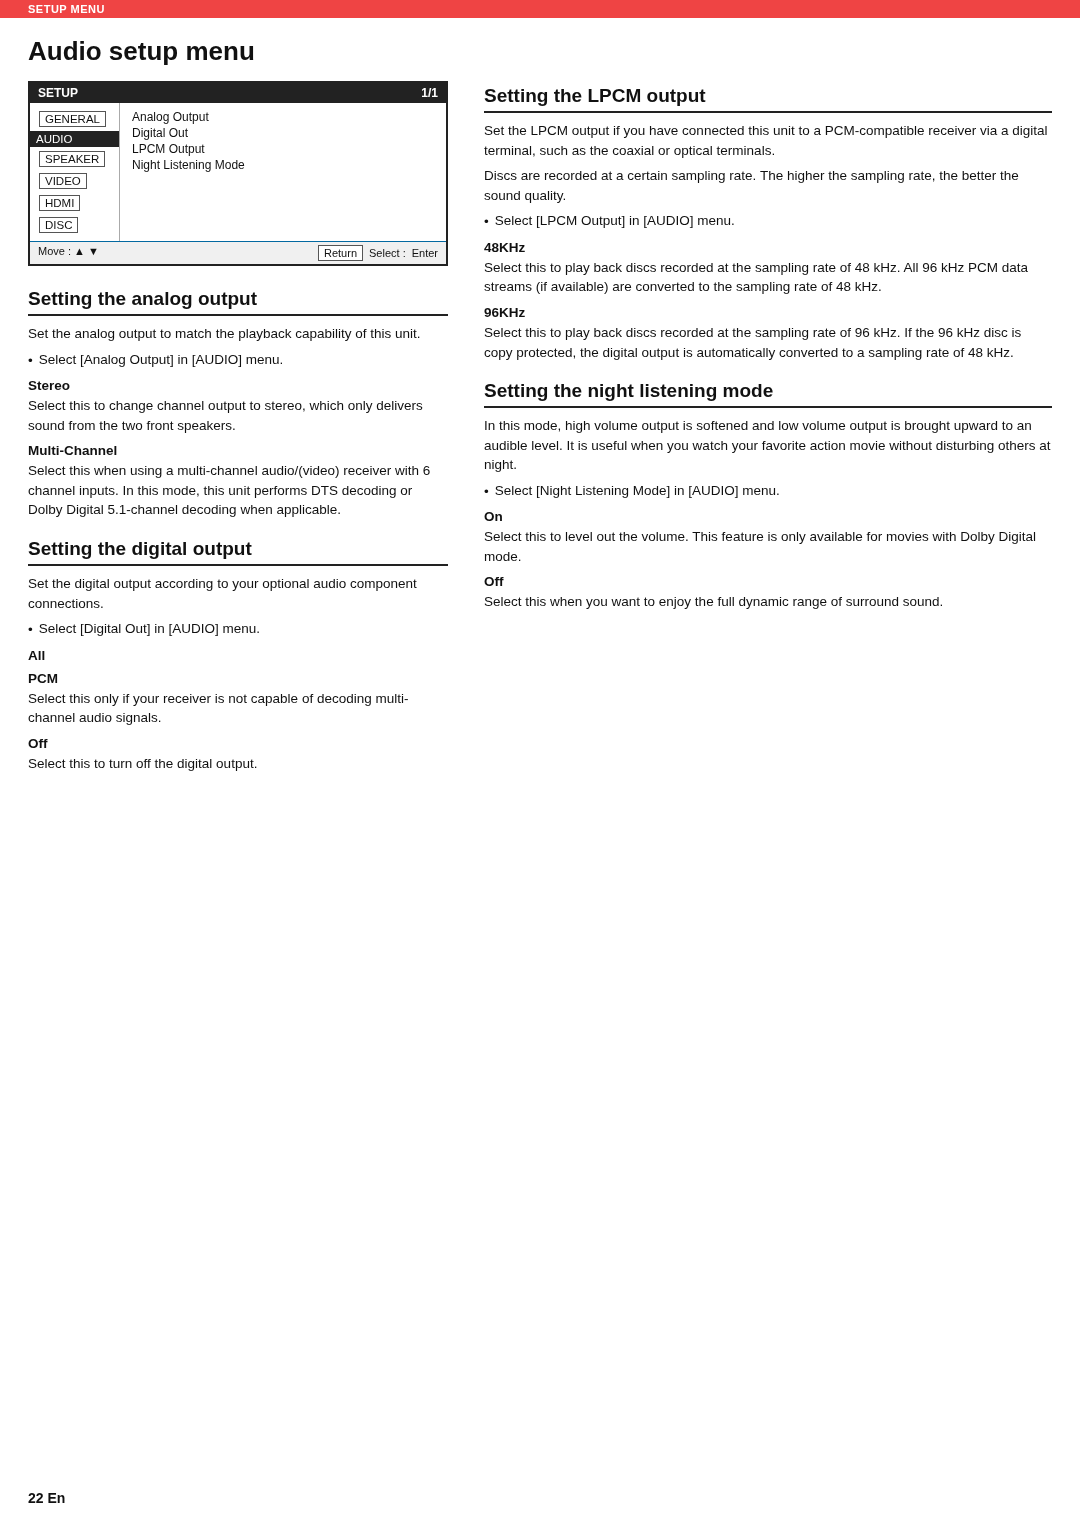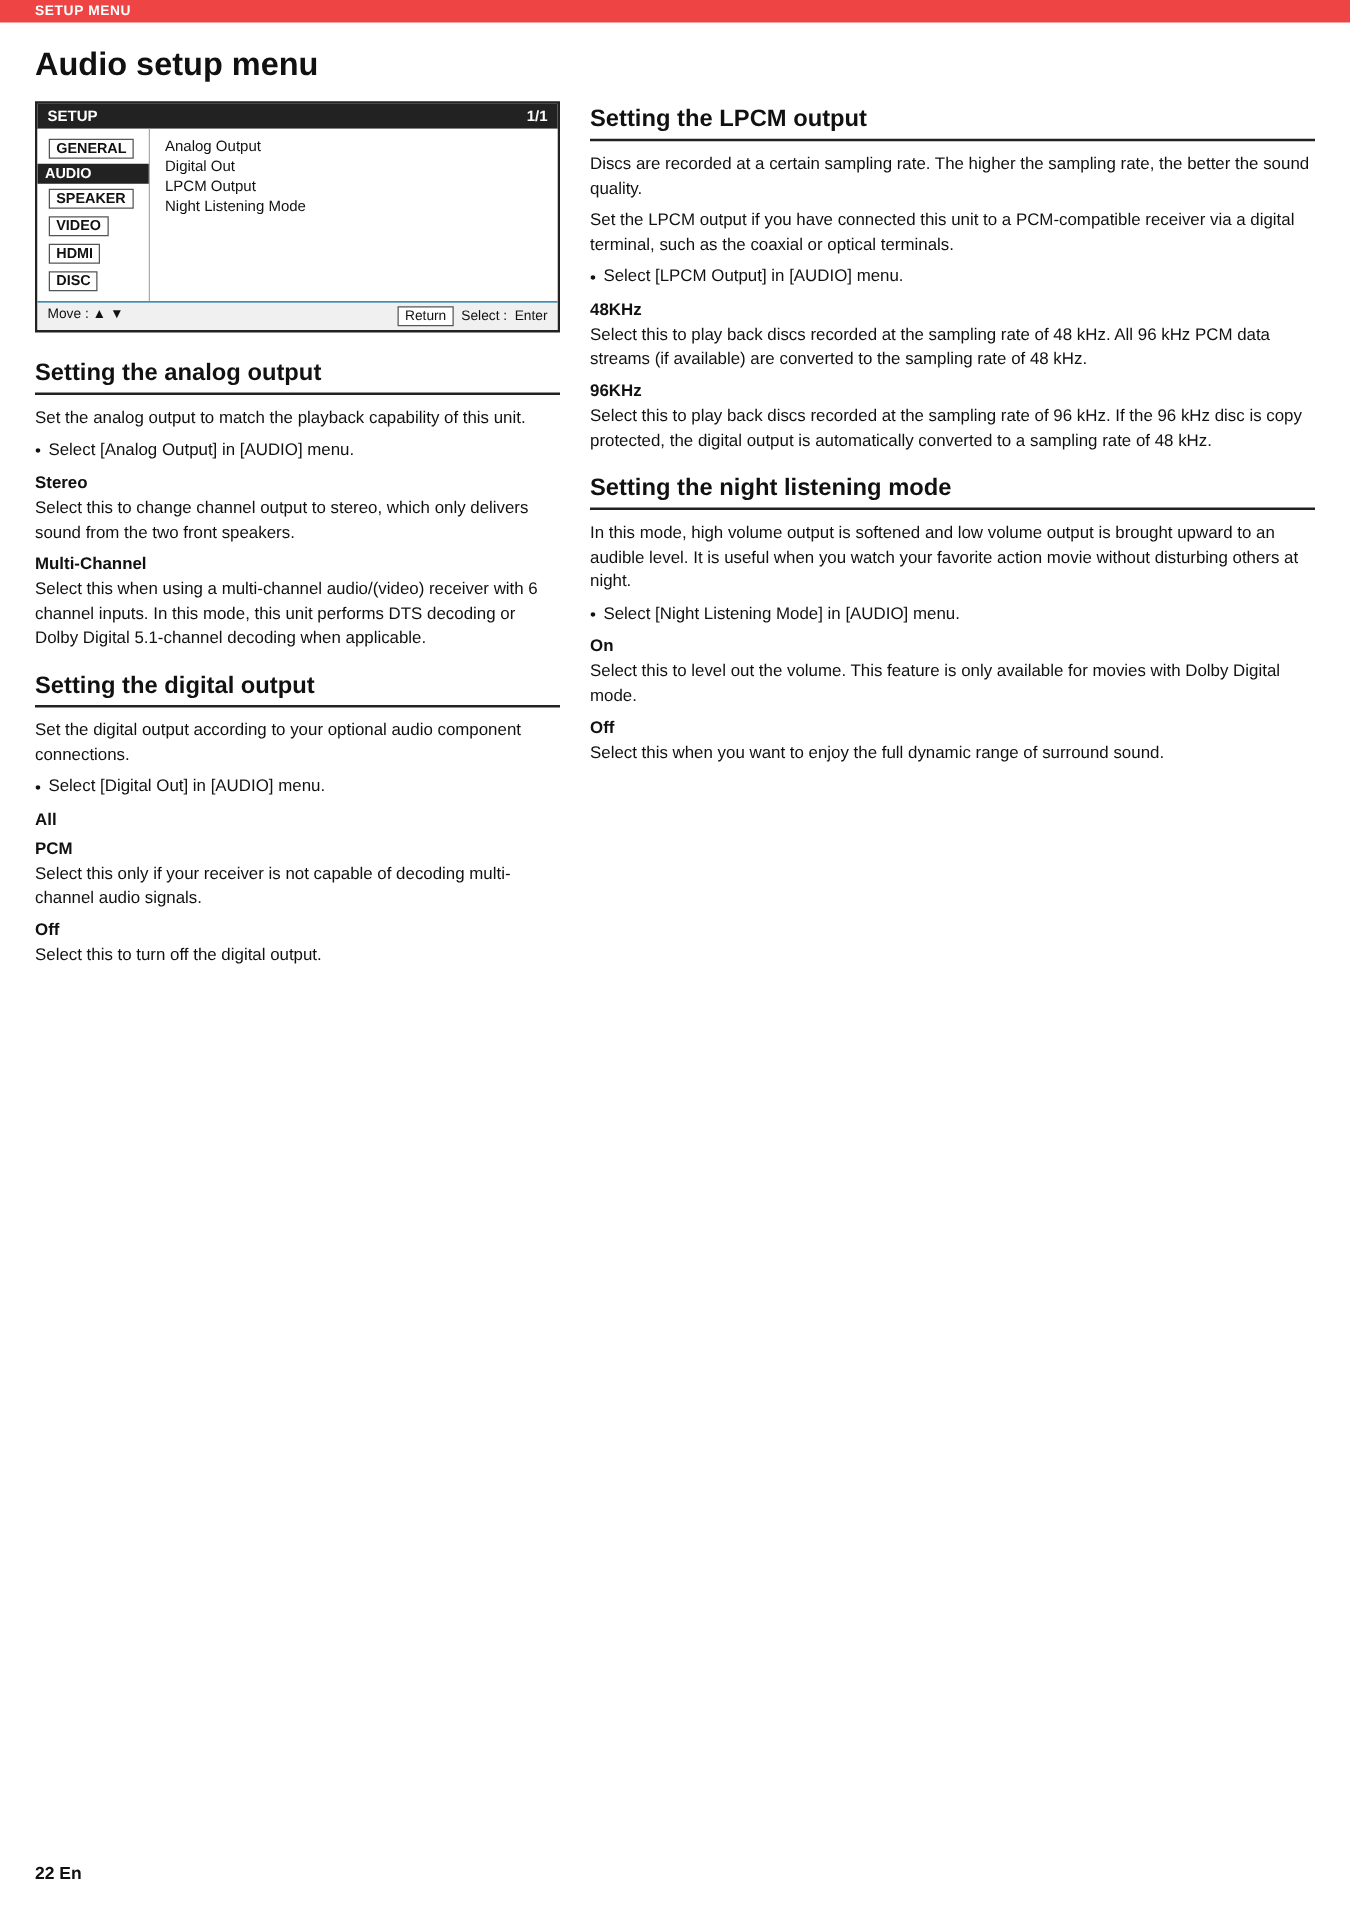--- a/index.html
+++ b/index.html
@@ -32,21 +32,21 @@
     .page-title {
       font-size: 26px;
       font-weight: bold;
       margin-bottom: 14px;
       border-bottom: none;
     }
 
     
     .two-col {
       display: flex;
-      gap: 24px;
+      gap: 36px;
       align-items: flex-start;
     }
 
     .col-left {
       width: 420px;
       flex-shrink: 0;
     }
 
     .col-right {
       flex: 1;
@@ -76,21 +76,21 @@
 
     .menu-items-col {
       border-right: 1px solid #aaa;
       padding: 4px 0;
       min-width: 90px;
     }
 
     .menu-item {
       padding: 2px 6px;
       font-size: 11.5px;
-      font-weight: bold;
+      font-weight: normal;
     }
 
     .menu-item.boxed {
       border: 1.5px solid #555;
       margin: 2px 5px;
       padding: 1px 5px;
       display: inline-block;
     }
 
     .menu-item.active-item {
@@ -275,22 +275,22 @@
         <div class="sub-heading">Off</div>
         <p>Select this to turn off the digital output.</p>
       </div>
 
     </div>
 
     <div class="col-right">
 
       <div>
         <h2 class="section-heading first">Setting the LPCM output</h2>
+        <p>Set the LPCM output if you have connected this unit to a PCM-compatible receiver via a digital terminal, such as the coaxial or optical terminals.</p>
         <p>Discs are recorded at a certain sampling rate. The higher the sampling rate, the better the sound quality.</p>
-        <p>Set the LPCM output if you have connected this unit to a PCM-compatible receiver via a digital terminal, such as the coaxial or optical terminals.</p>
         <div class="bullet-item">
           <span class="bullet-dot">•</span>
           <span>Select [LPCM Output] in [AUDIO] menu.</span>
         </div>
         <div class="sub-heading">48KHz</div>
         <p>Select this to play back discs recorded at the sampling rate of 48 kHz. All 96 kHz PCM data streams (if available) are converted to the sampling rate of 48 kHz.</p>
         <div class="sub-heading">96KHz</div>
         <p>Select this to play back discs recorded at the sampling rate of 96 kHz. If the 96 kHz disc is copy protected, the digital output is automatically converted to a sampling rate of 48 kHz.</p>
       </div>
 

